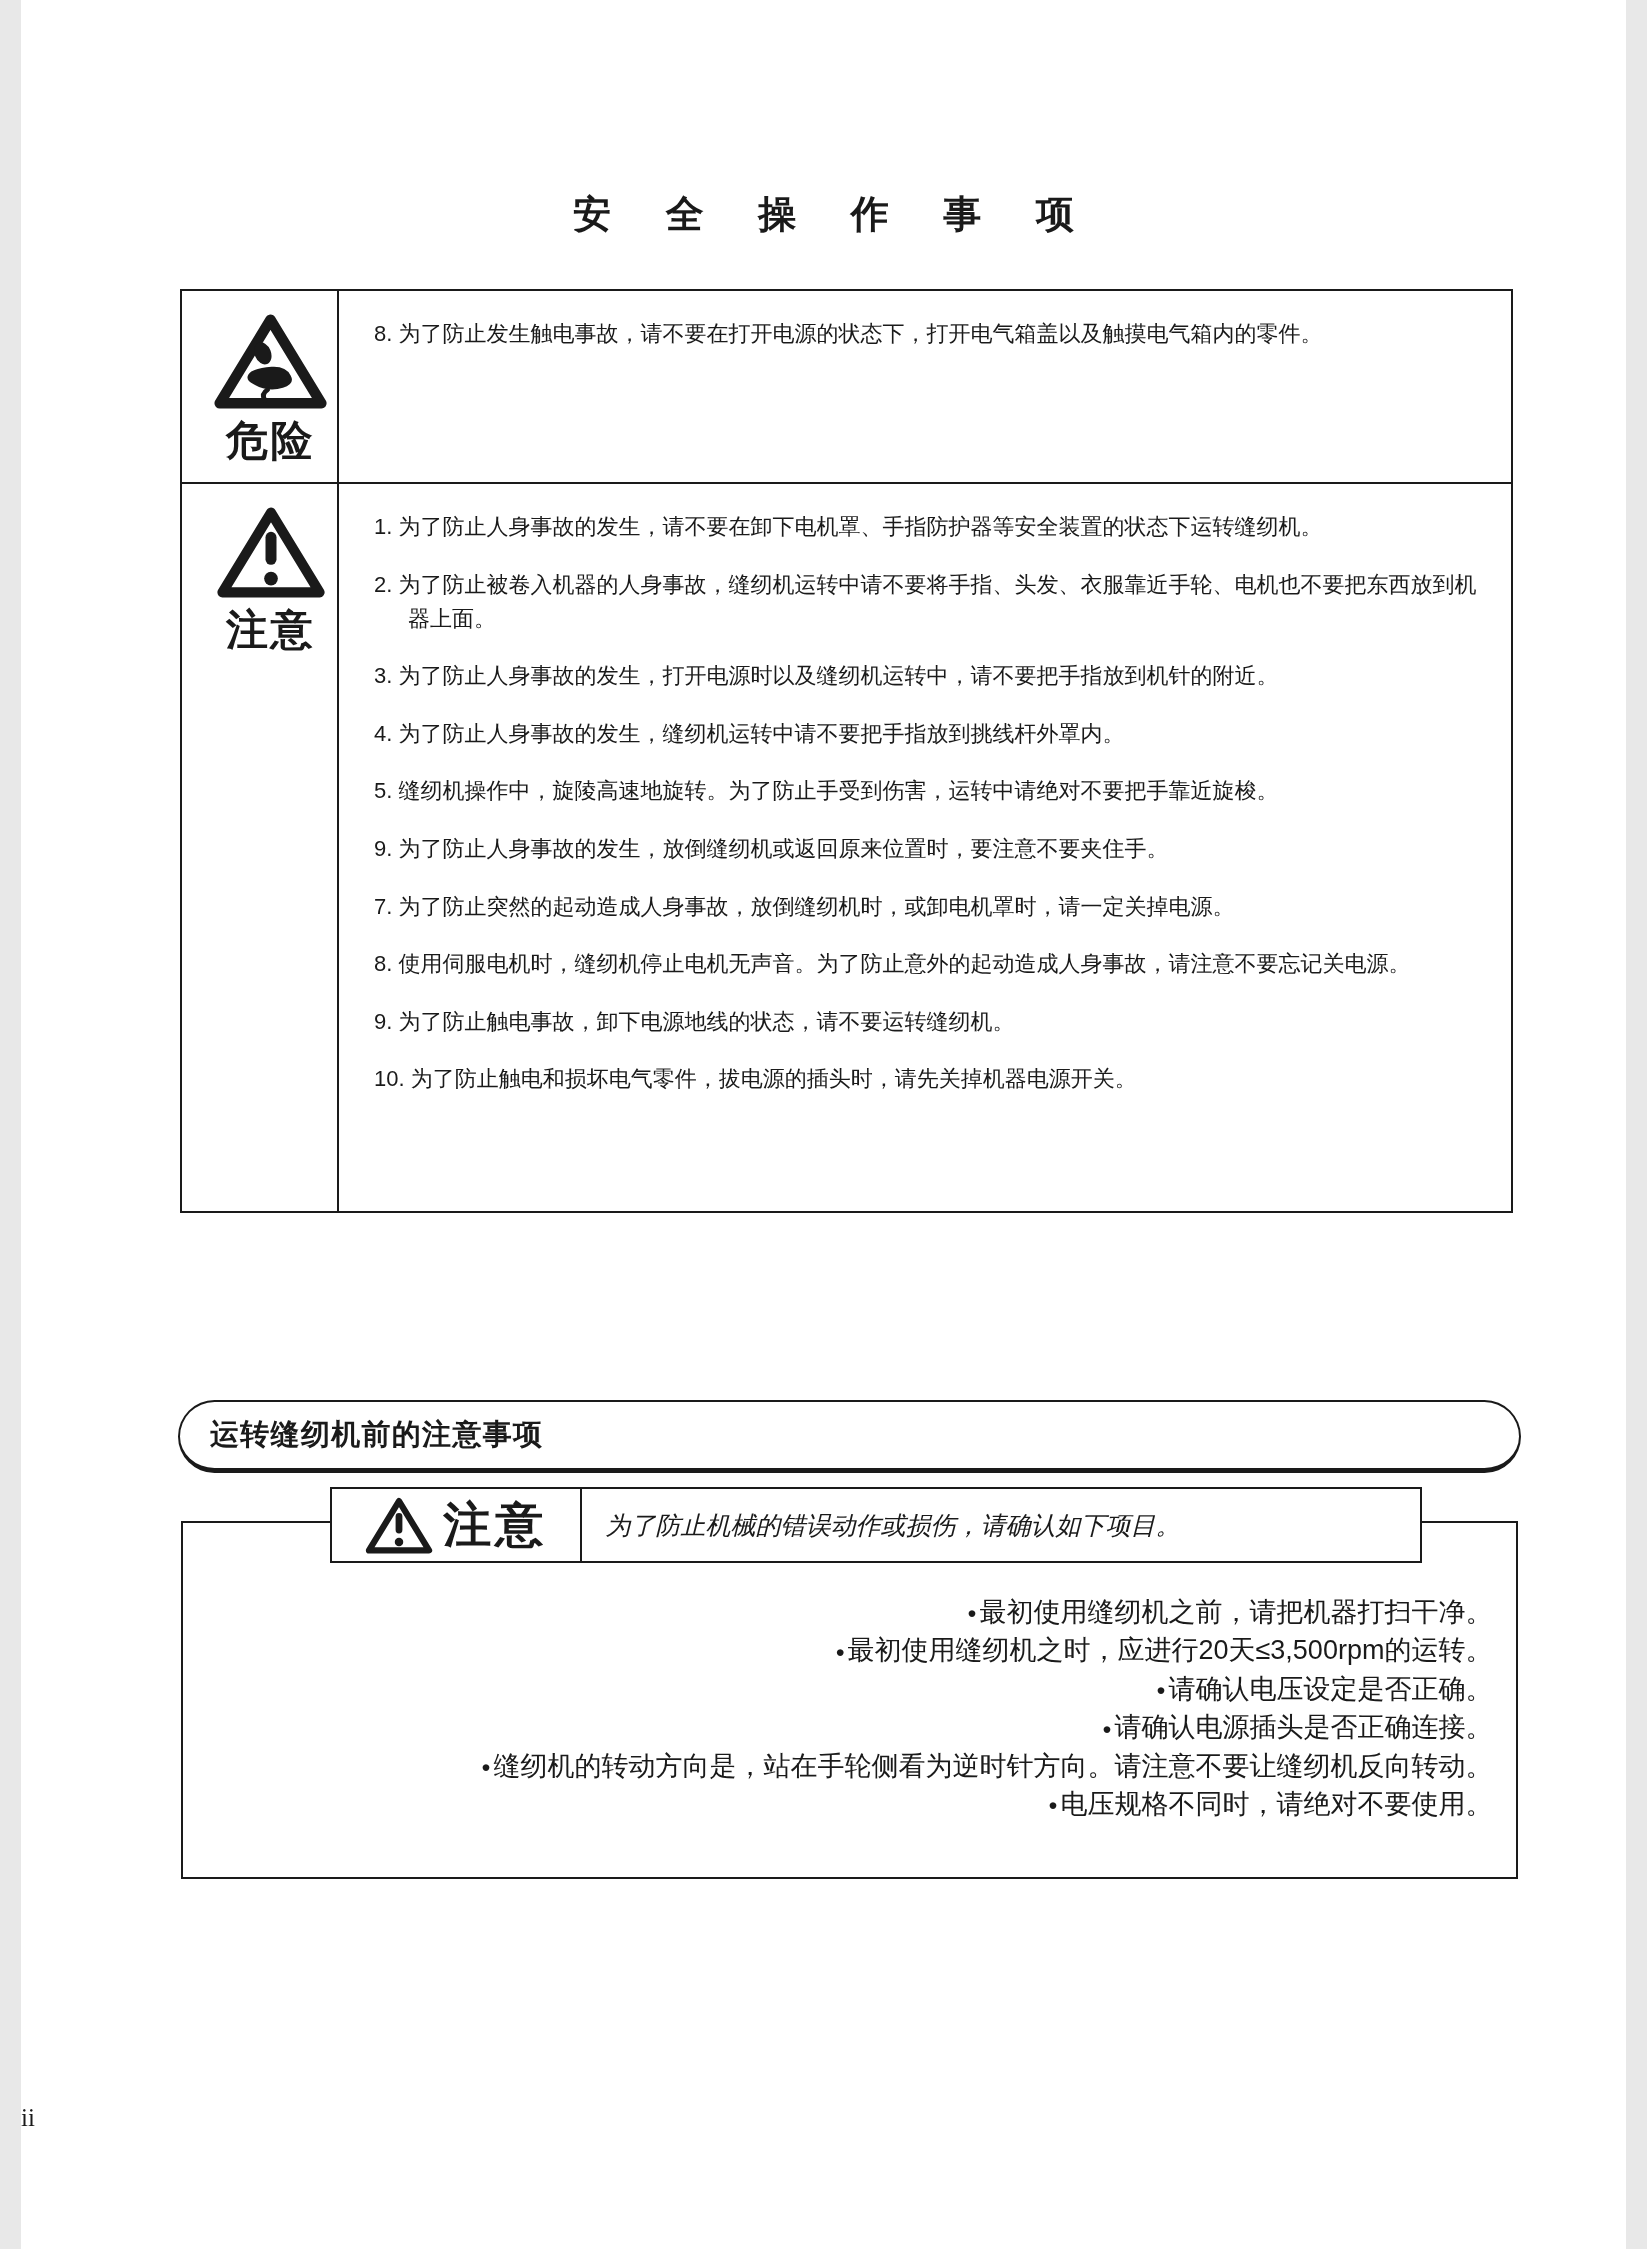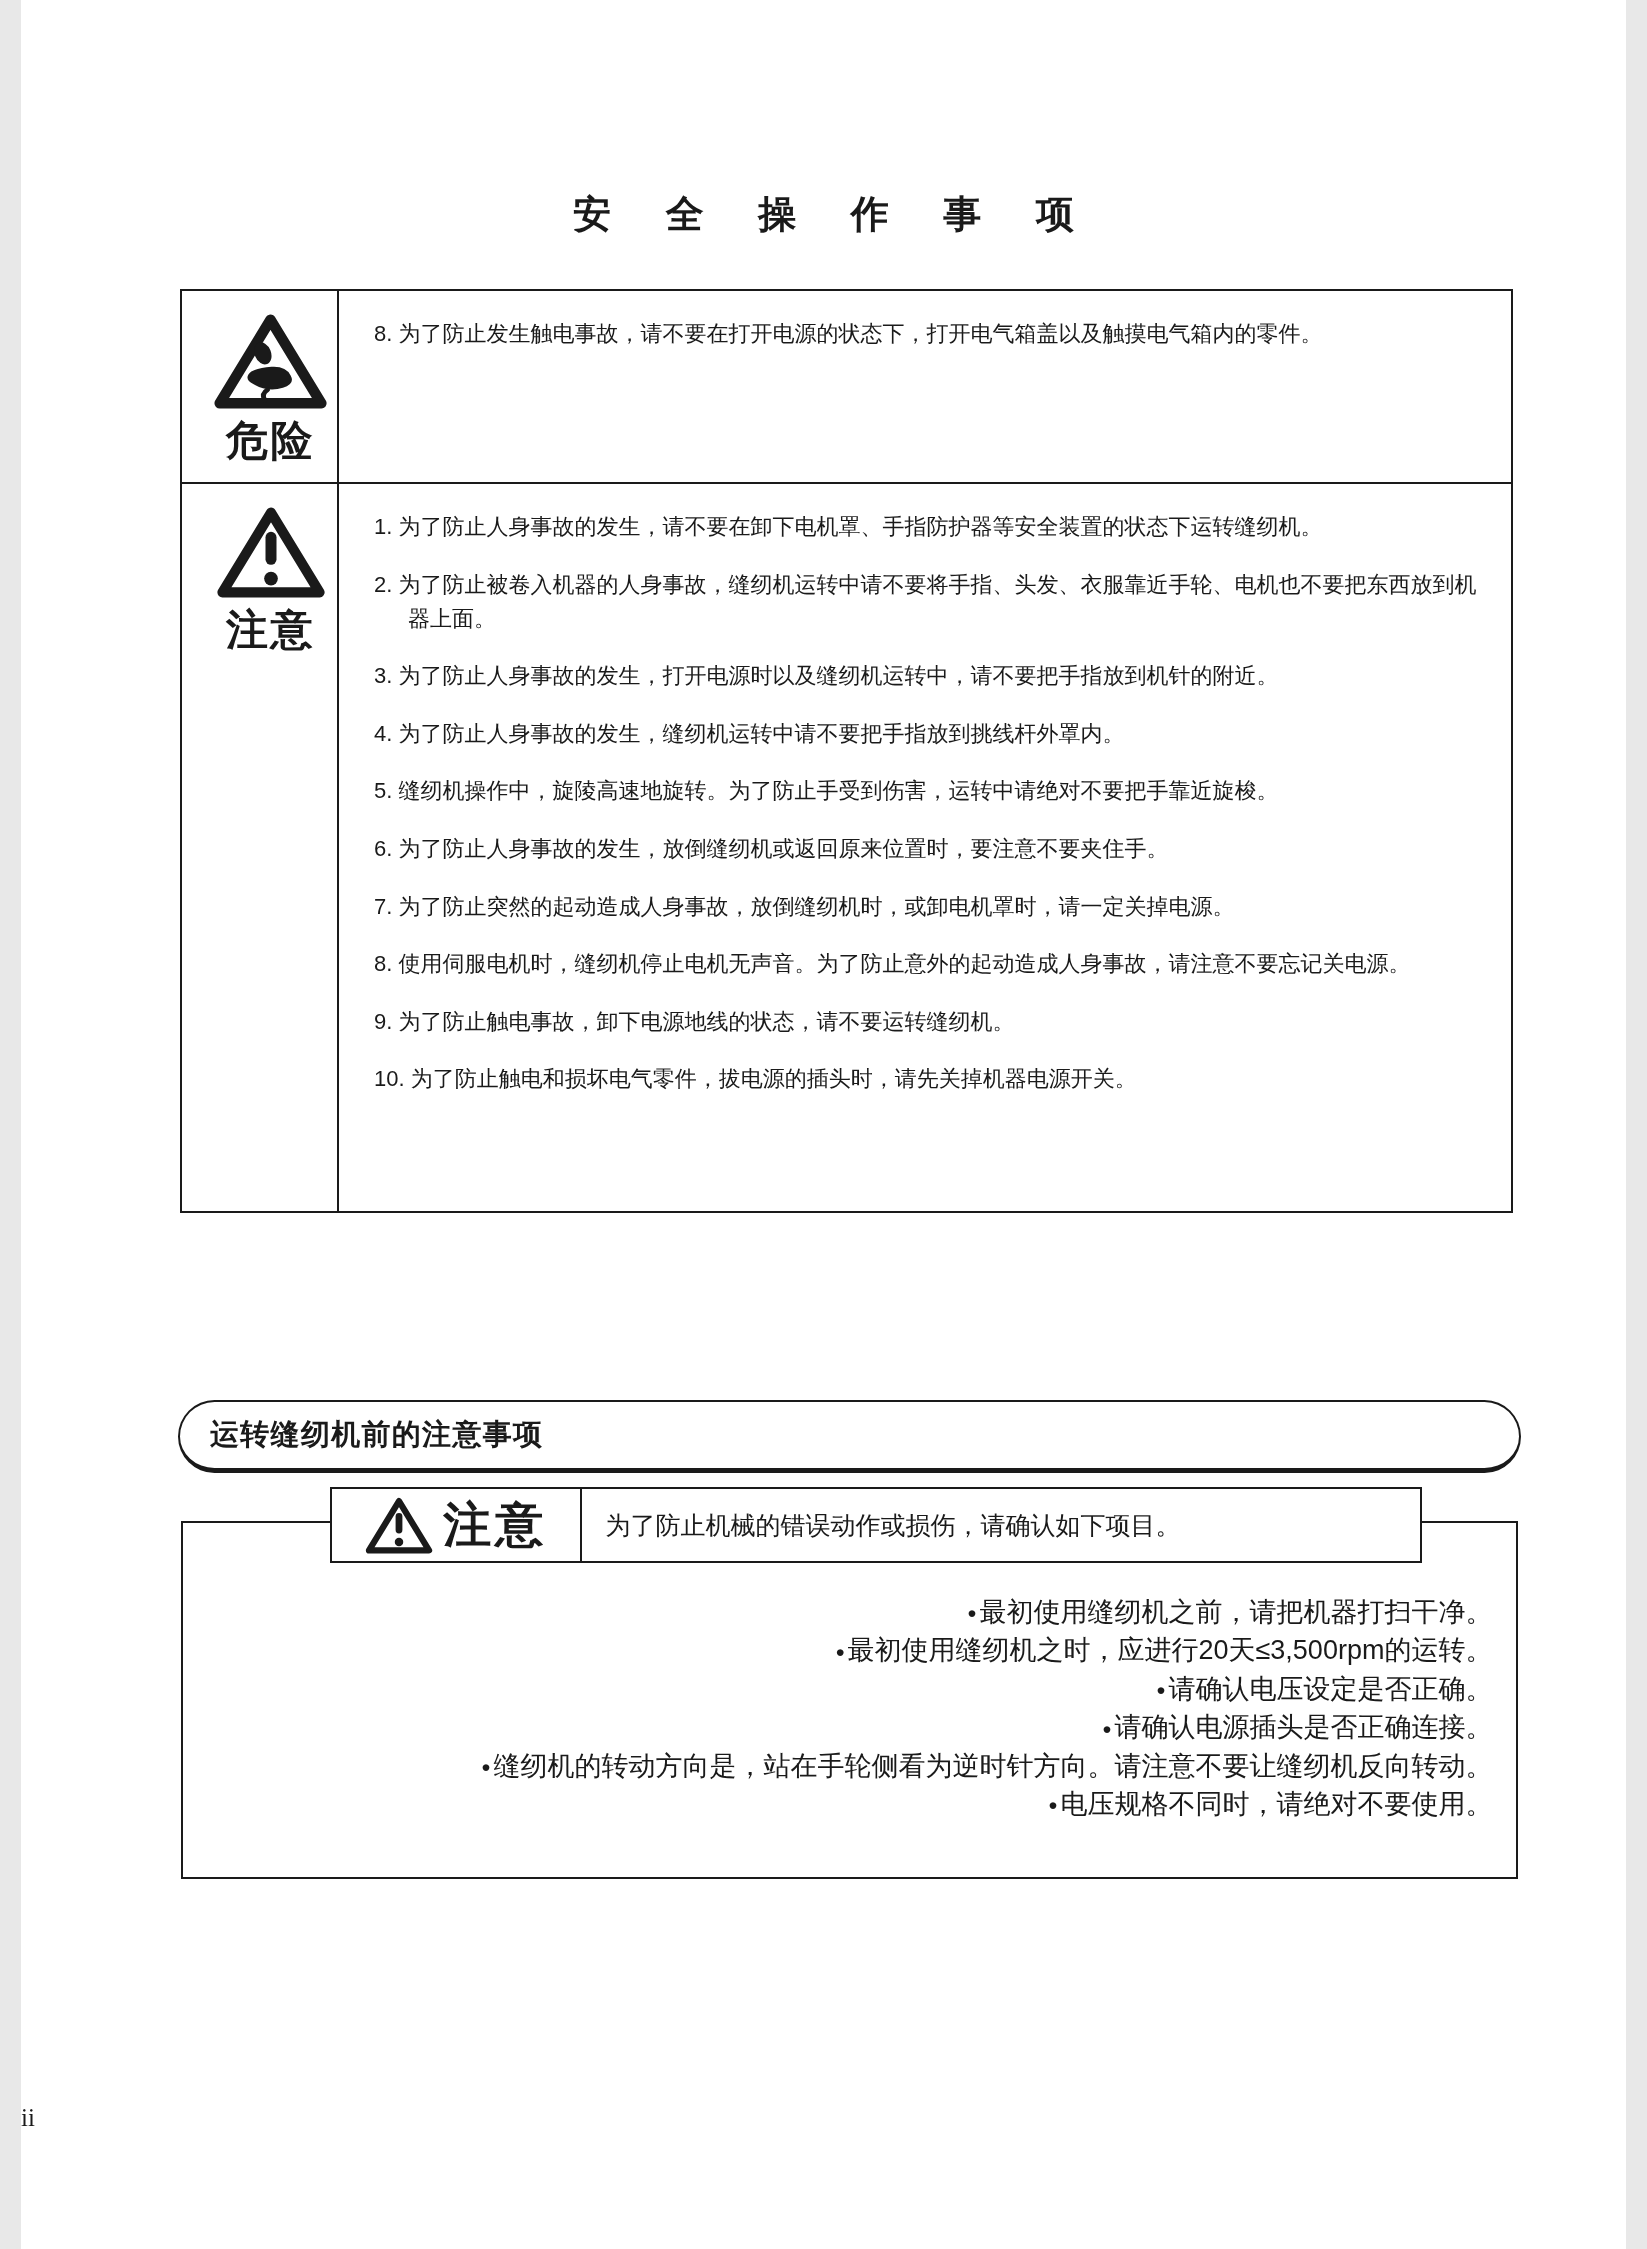--- a/index.html
+++ b/index.html
@@ -128,20 +128,21 @@
     font-weight: 700;
     letter-spacing: 3.9px;
     white-space: nowrap;
   }
   .banner-text {
     display: flex;
     align-items: center;
     padding-left: 23.6px;
     font-size: 25px;
     font-weight: 500;
+    font-style: italic;
   }
   .bullet-list {
     position: absolute;
     left: 29px;
     top: 76px;
     right: 23.6px;
   }
   .bullet-item {
     font-size: 27px;
     line-height: 26px;
@@ -207,21 +208,21 @@
           <div class="item">1. 为了防止人身事故的发生，请不要在卸下电机罩、手指防护器等安全装置的状态下运转缝纫机。</div>
 
           <div class="item">2. 为了防止被卷入机器的人身事故，缝纫机运转中请不要将手指、头发、衣服靠近手轮、电机也不要把东西放到机器上面。</div>
 
           <div class="item">3. 为了防止人身事故的发生，打开电源时以及缝纫机运转中，请不要把手指放到机针的附近。</div>
 
           <div class="item">4. 为了防止人身事故的发生，缝纫机运转中请不要把手指放到挑线杆外罩内。</div>
 
           <div class="item">5. 缝纫机操作中，旋陵高速地旋转。为了防止手受到伤害，运转中请绝对不要把手靠近旋梭。</div>
 
-          <div class="item">6. 为了防止人身事故的发生，放倒缝纫机或返回原来位置时，要注意不要夹住手。</div>
+          <div class="item">9. 为了防止人身事故的发生，放倒缝纫机或返回原来位置时，要注意不要夹住手。</div>
 
           <div class="item">7. 为了防止突然的起动造成人身事故，放倒缝纫机时，或卸电机罩时，请一定关掉电源。</div>
 
           <div class="item">8. 使用伺服电机时，缝纫机停止电机无声音。为了防止意外的起动造成人身事故，请注意不要忘记关电源。</div>
 
           <div class="item">9. 为了防止触电事故，卸下电源地线的状态，请不要运转缝纫机。</div>
 
           <div class="item">10. 为了防止触电和损坏电气零件，拔电源的插头时，请先关掉机器电源开关。</div>
         </div>
     </div>

